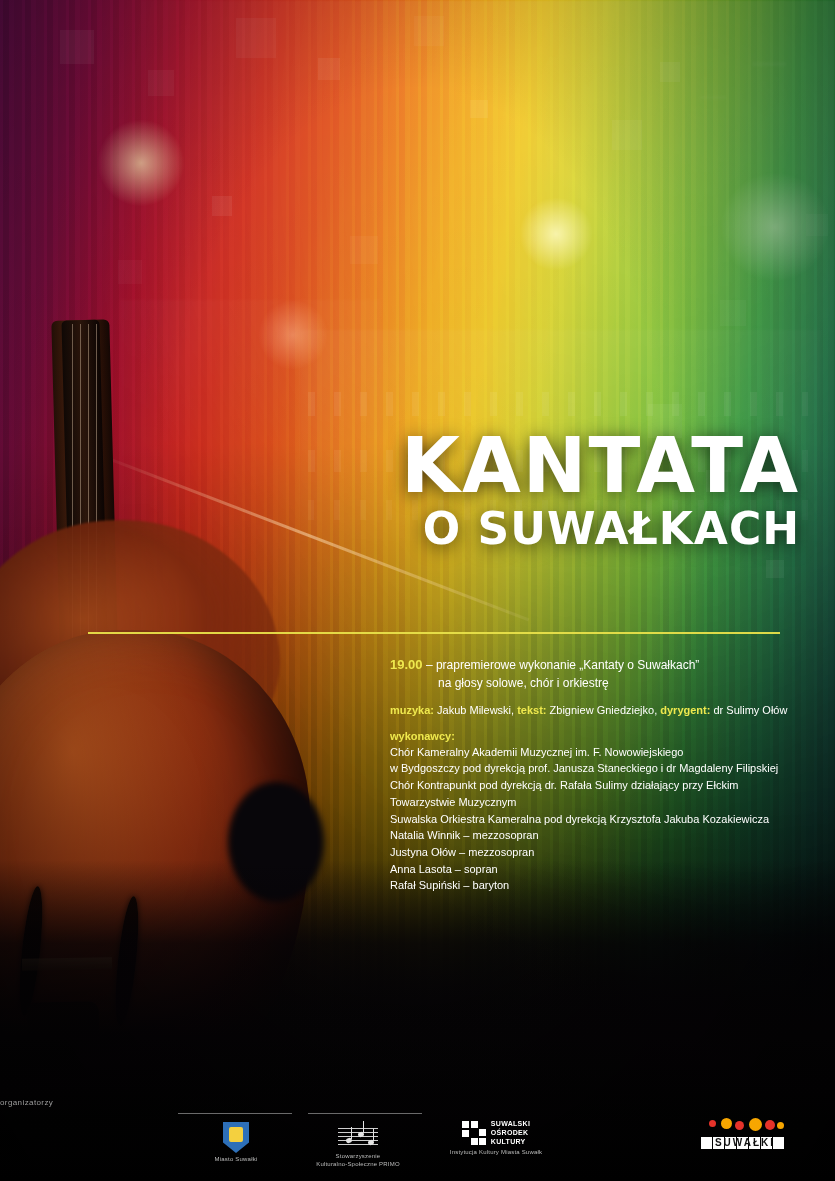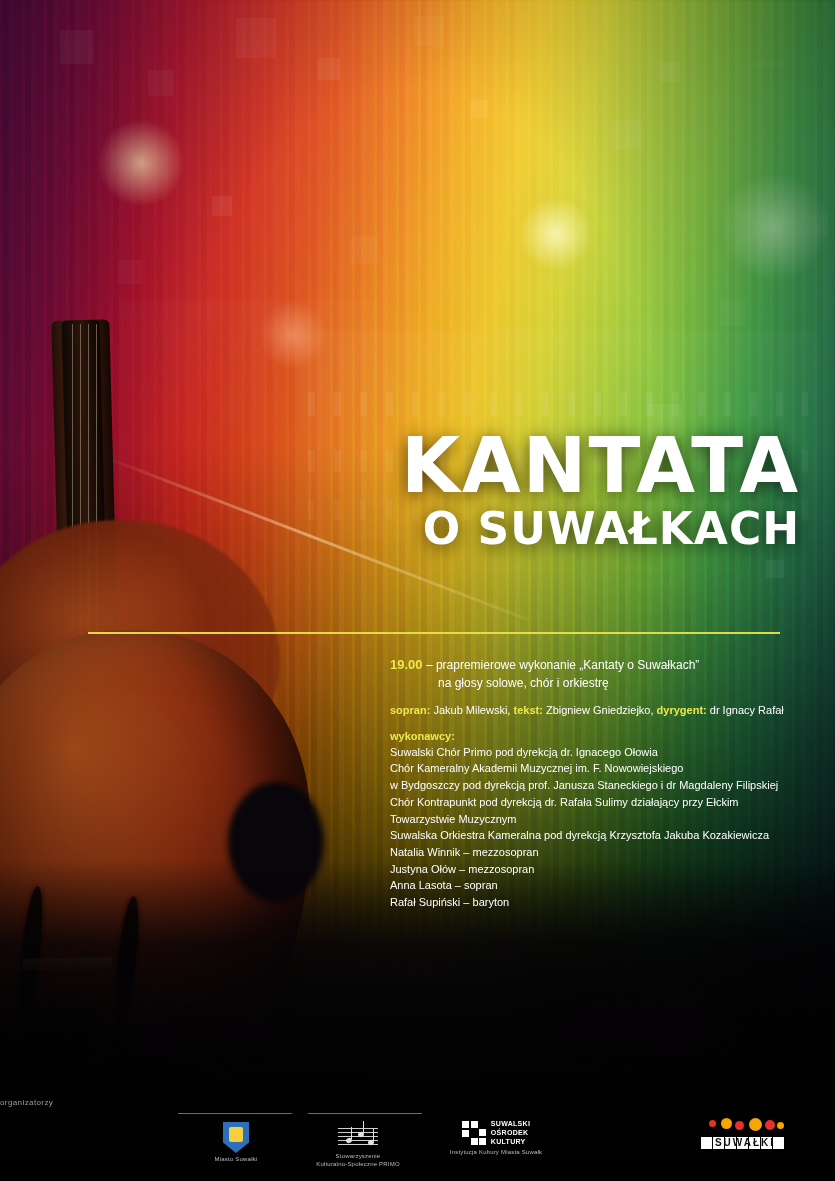--- a/index.html
+++ b/index.html
@@ -347,31 +347,30 @@
     <div class="rule"></div>
 
     <div class="details">
       <div class="d-first">
         <span class="hour">19.00</span>
         <span>– prapremierowe wykonanie „Kantaty o Suwałkach”</span>
       </div>
       <div class="d-indent">na głosy solowe, chór i orkiestrę</div>
 
       <div class="credits">
-        <span class="label-y">sopran:</span>
+        <span class="label-y">muzyka:</span>
         <span>Jakub Milewski,</span>
         <span class="label-y">tekst:</span>
         <span>Zbigniew Gniedziejko,</span>
         <span class="label-y">dyrygent:</span>
-        <span>dr Ignacy Rafał</span>
+        <span>dr Sulimy Ołów</span>
       </div>
 
       <div class="performers-h label-y">wykonawcy:</div>
       <div class="performers">
-        <div>Suwalski Chór Primo pod dyrekcją dr. Ignacego Ołowia</div>
         <div>Chór Kameralny Akademii Muzycznej im. F. Nowowiejskiego</div>
         <div>w Bydgoszczy pod dyrekcją prof. Janusza Staneckiego i dr Magdaleny Filipskiej</div>
         <div>Chór Kontrapunkt pod dyrekcją dr. Rafała Sulimy działający przy Ełckim</div>
         <div>Towarzystwie Muzycznym</div>
         <div>Suwalska Orkiestra Kameralna pod dyrekcją Krzysztofa Jakuba Kozakiewicza</div>
         <div>Natalia Winnik – mezzosopran</div>
         <div>Justyna Ołów – mezzosopran</div>
         <div>Anna Lasota – sopran</div>
         <div>Rafał Supiński – baryton</div>
       </div>

